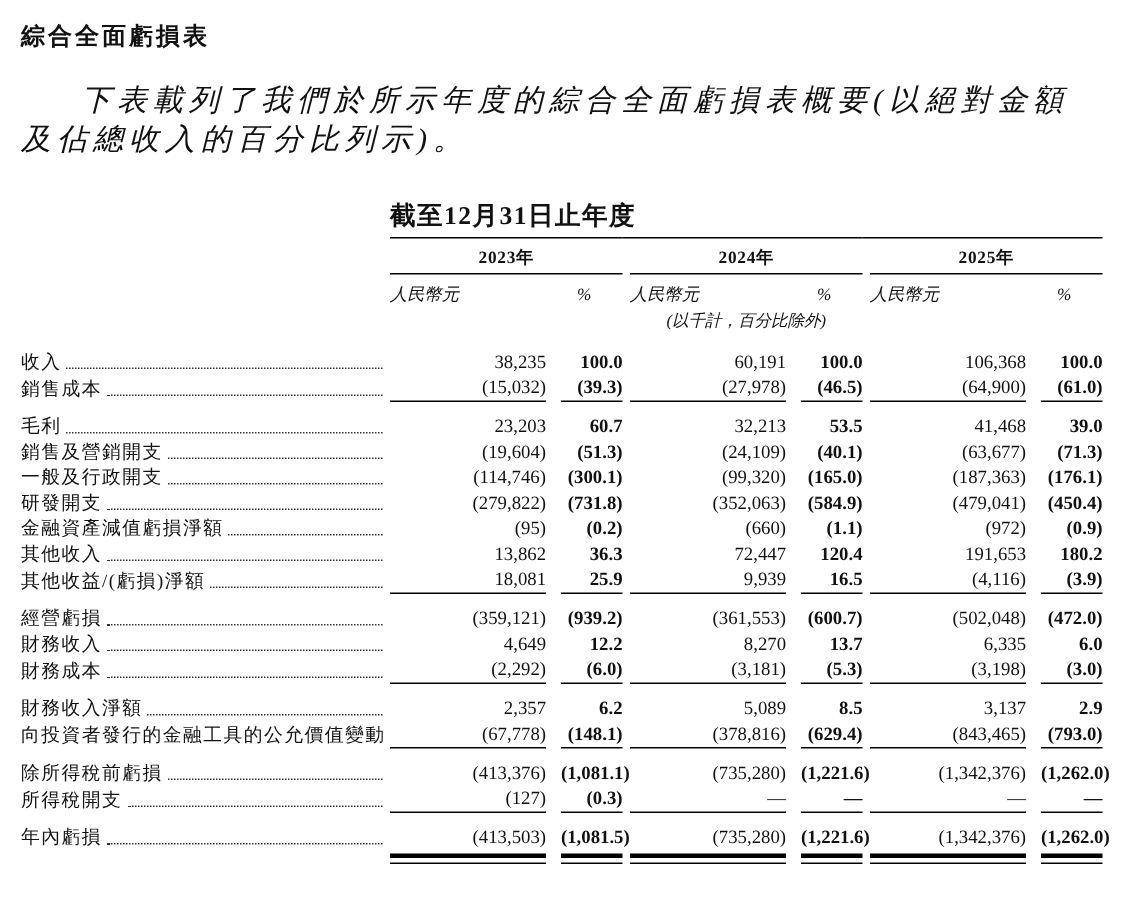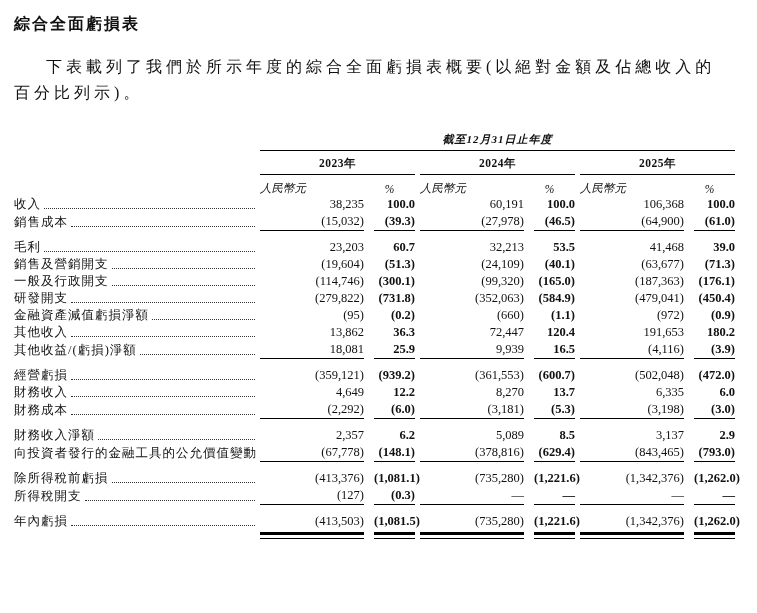--- a/index.html
+++ b/index.html
@@ -13,46 +13,46 @@
   }
 
   h1.doc-title {
     font-size: 16px;
     font-weight: bold;
     letter-spacing: 2px;
     margin: 4px 0 0 0;
   }
 
   p.intro {
-    font-size: 16px;
+    font-size: 20px;
     letter-spacing: 4px;
     line-height: 26px;
     text-indent: 2em;
     margin: 19px 0 0 0;
+    font-style: italic;
   }
 
   table.fin {
     border-collapse: collapse;
     table-layout: fixed;
     width: 721px;
     margin-top: 26px;
   }
   table.fin th, table.fin td { padding: 0; font-weight: normal; }
 
   col.c-label { width: 246px; }
   col.c-rmb   { width: 104px; }
   col.c-pct   { width: 51px; }
   col.c-gap   { width: 5px;  }
 
   tr.period-row th {
-    font-size: 11px; font-weight: bold; letter-spacing: 1px;
-    text-align: center;
+    font-size: 17px; font-weight: bold; letter-spacing: 1px;
+    text-align: left;
     border-bottom: 1.4px solid #000;
     padding-bottom: 3px;
-    font-style: italic;
   }
   tr.years-row th.year {
     font-size: 11.5px; font-weight: bold; letter-spacing: 0.5px;
     text-align: center;
     border-bottom: 1.4px solid #000;
     padding: 5px 0 3px 0;
   }
   tr.subhead-row td {
     font-size: 11.5px; font-style: italic;
     padding-top: 6px;
@@ -127,20 +127,28 @@
       <td></td>
       <td class="amt">人民幣元</td>
       <td class="pct">%</td>
       <td></td>
       <td class="amt">人民幣元</td>
       <td class="pct">%</td>
       <td></td>
       <td class="amt">人民幣元</td>
       <td class="pct">%</td>
     </tr>
+    <tr class="note-row">
+      <td></td>
+      <td colspan="2"></td>
+      <td></td>
+      <td colspan="2">(以千計，百分比除外)</td>
+      <td></td>
+      <td colspan="2"></td>
+    </tr>
   </thead>
   <tbody>
       <tr class="bold">
     <td class="lbl">
       <div class="lblwrap">
         <span class="lbl-text">收入</span>
         <span class="leader"></span>
       </div>
     </td>
     <td class="num rmb">

